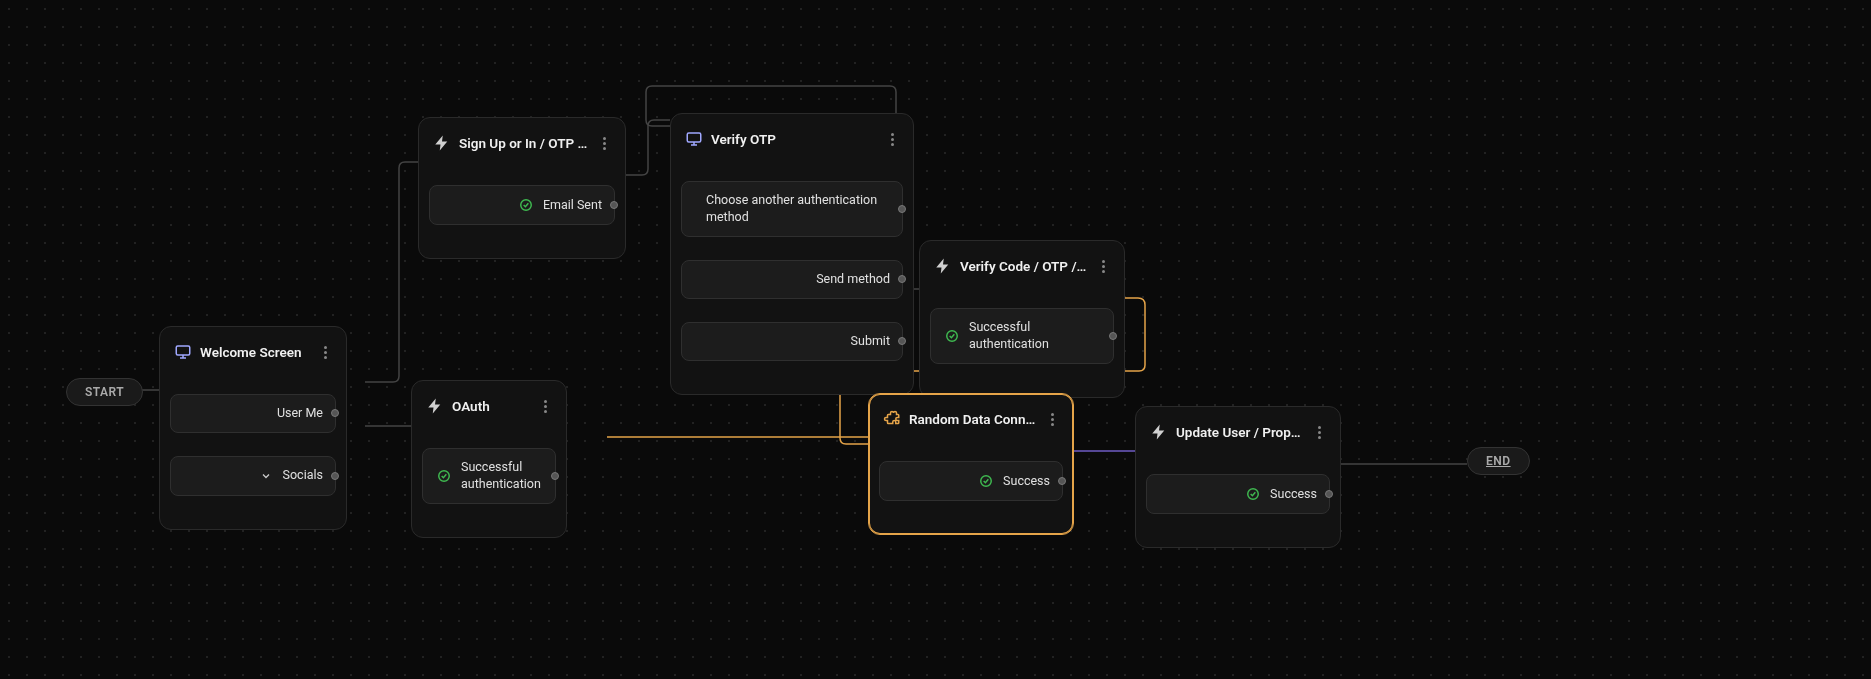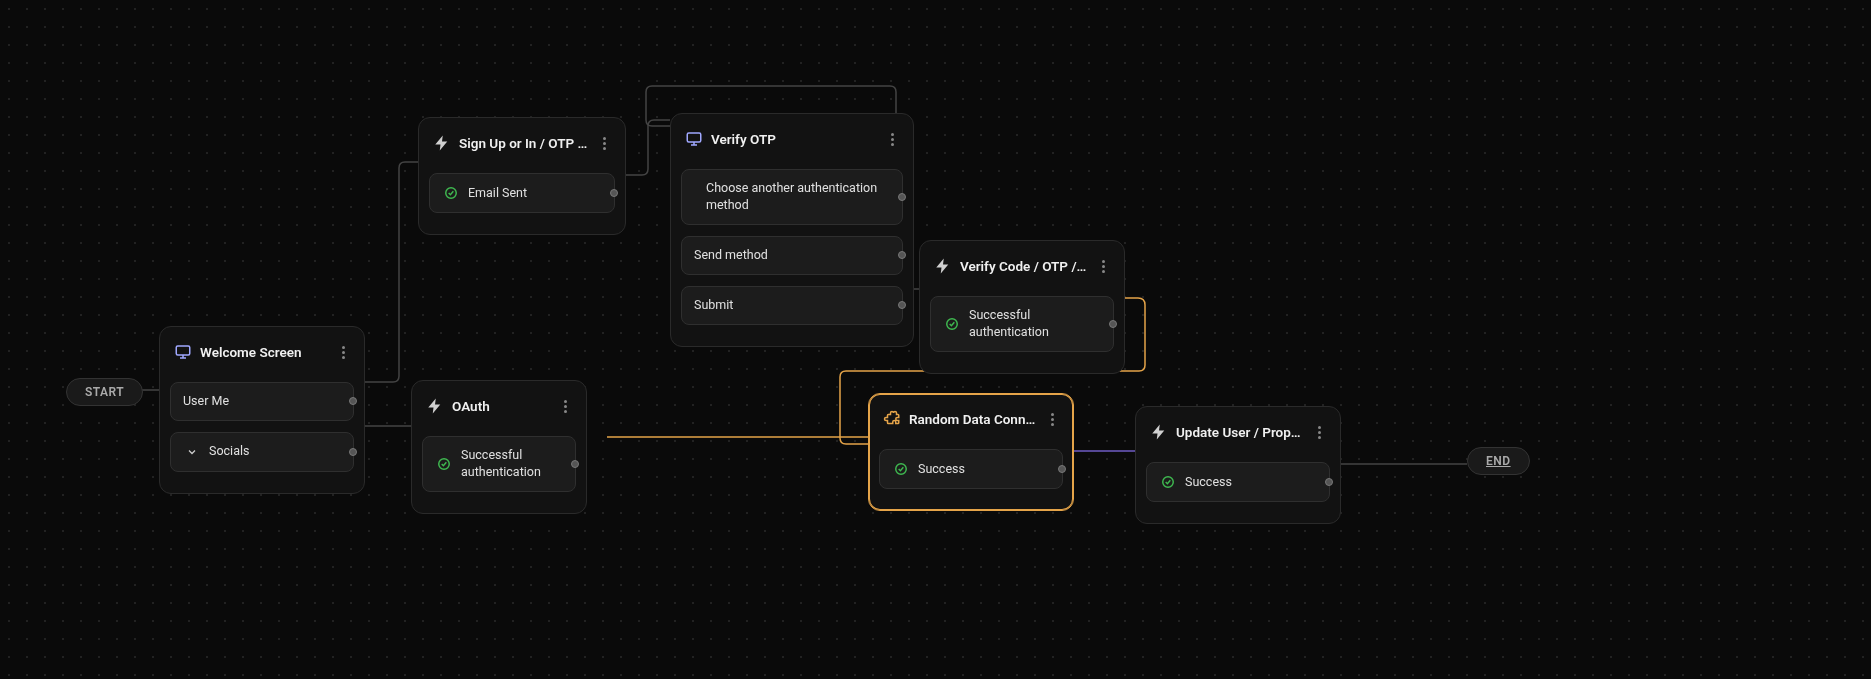--- a/index.html
+++ b/index.html
@@ -60,48 +60,49 @@
   .node-menu span { width: 3px; height: 3px; background: #888; border-radius: 50%; display: block; }
 
   .icon { width: 18px; height: 18px; display: inline-flex; align-items: center; justify-content: center; flex-shrink: 0; }
   .icon svg { width: 100%; height: 100%; }
 
   .step {
     background: #1c1c1c;
     border: 1px solid #2f2f2f;
     border-radius: 8px;
     padding: 10px 12px;
-    margin: 11px 0;
+    margin: 23px 0;
     font-size: 12.5px;
     color: #e0e0e0;
     display: flex;
     align-items: center;
     gap: 8px;
     position: relative;
     line-height: 1.35;
+    justify-content: flex-end;
   }
   .step .chevron svg { width: 12px; height: 12px; }
   .step .check svg { width: 14px; height: 14px; }
   .step.multiline { align-items: flex-start; padding-left: 24px; }
 
   .port {
     position: absolute;
     width: 8px; height: 8px;
     background: #555;
     border: 1px solid #777;
     border-radius: 50%;
   }
   .port.out { right: -4px; top: 50%; transform: translateY(-50%); }
 
   
-  #n-welcome   { width: 206px; }
+  #n-welcome   { width: 188px; }
   #n-signup    { width: 208px; }
   #n-verifyotp { width: 244px; }
   #n-verifycode{ width: 206px; }
-  #n-oauth     { width: 176px; }
+  #n-oauth     { width: 156px; }
   #n-random    { width: 206px; }
   #n-update    { width: 206px; }
 </style>
 </head>
 <body>
 
 <svg class="connectors">
 
   <path d="M 120 390 L 160 390" stroke="#444" stroke-width="1.5" fill="none"></path>
 

